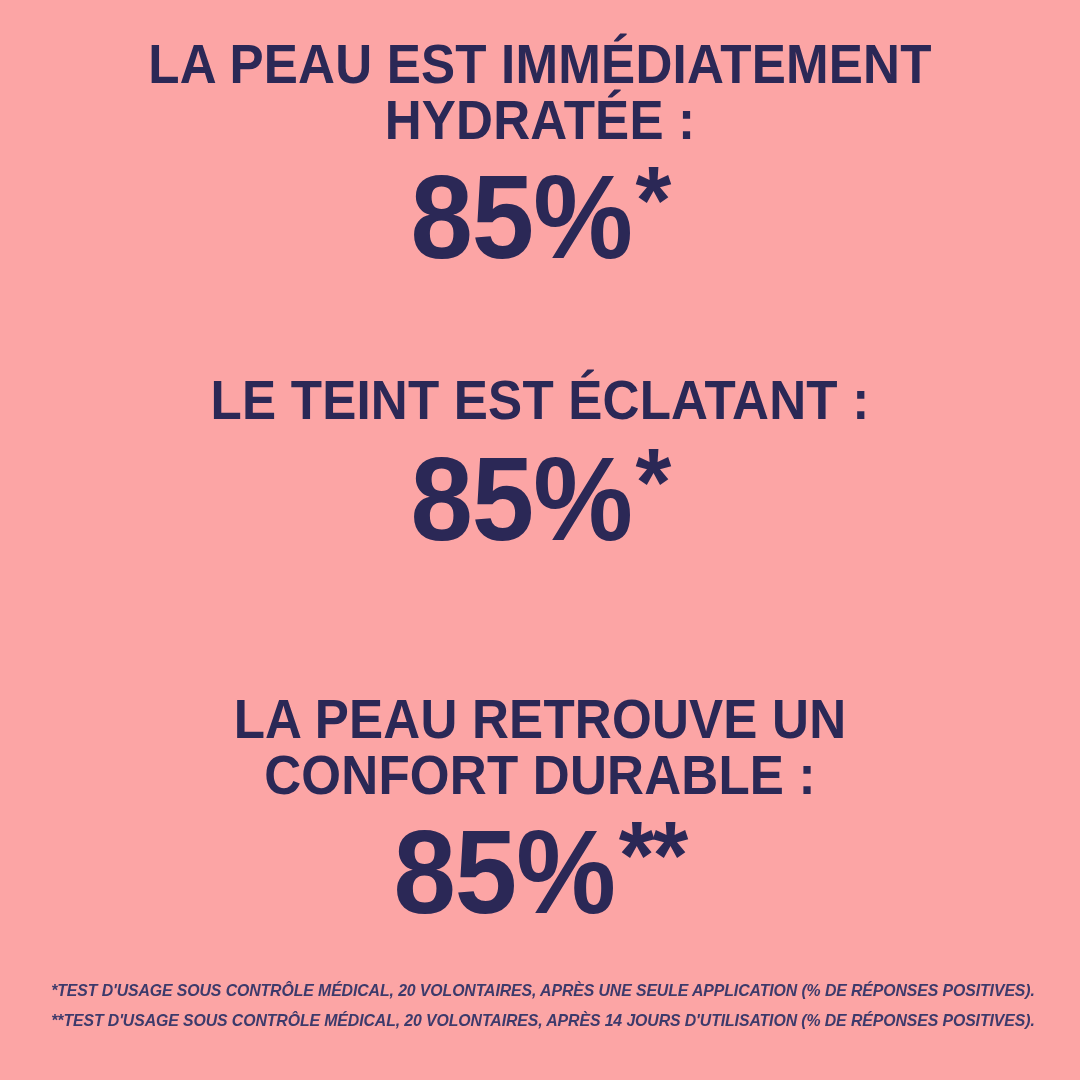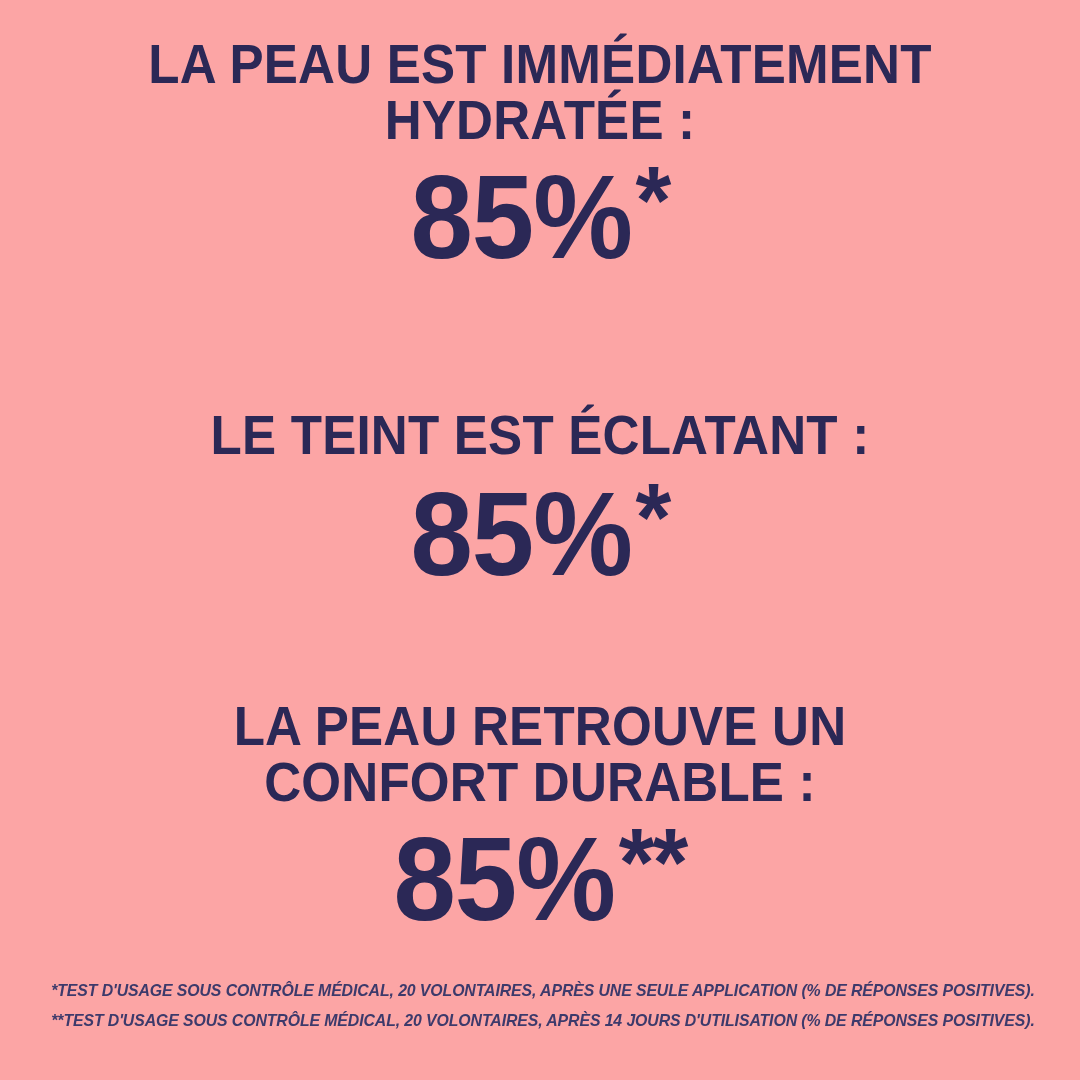--- a/index.html
+++ b/index.html
@@ -35,20 +35,21 @@
     align-items: center;
   }
 
   .claim-block {
     width: 100%;
     text-align: center;
     margin-bottom: 96px;
   }
   .claim-block:last-child {
     margin-bottom: 0;
+    margin-top: 28px;
   }
 
   .claim-heading {
     color: #2B2856;
     font-family: "Liberation Sans", sans-serif;
     font-weight: bold;
     font-size: 55px;
     line-height: 1.02;
     letter-spacing: 0.2px;
     text-transform: uppercase;
@@ -81,21 +82,21 @@
     vertical-align: 0.26em;
     letter-spacing: -0.02em;
     margin-left: 0.04em;
   }
 
   
   .block-1 .claim-value { margin-top: 4px; }
   .block-2 .claim-value { margin-top: 6px; }
   .block-3 .claim-value { margin-top: 4px; }
 
-  .block-2 { margin-bottom: 104px; margin-top: 35px; }
+  .block-2 { margin-bottom: 104px; }
 
   
   .footnotes {
     position: absolute;
     left: 6px;
     right: 0;
     bottom: 44px;
     text-align: center;
   }
 

